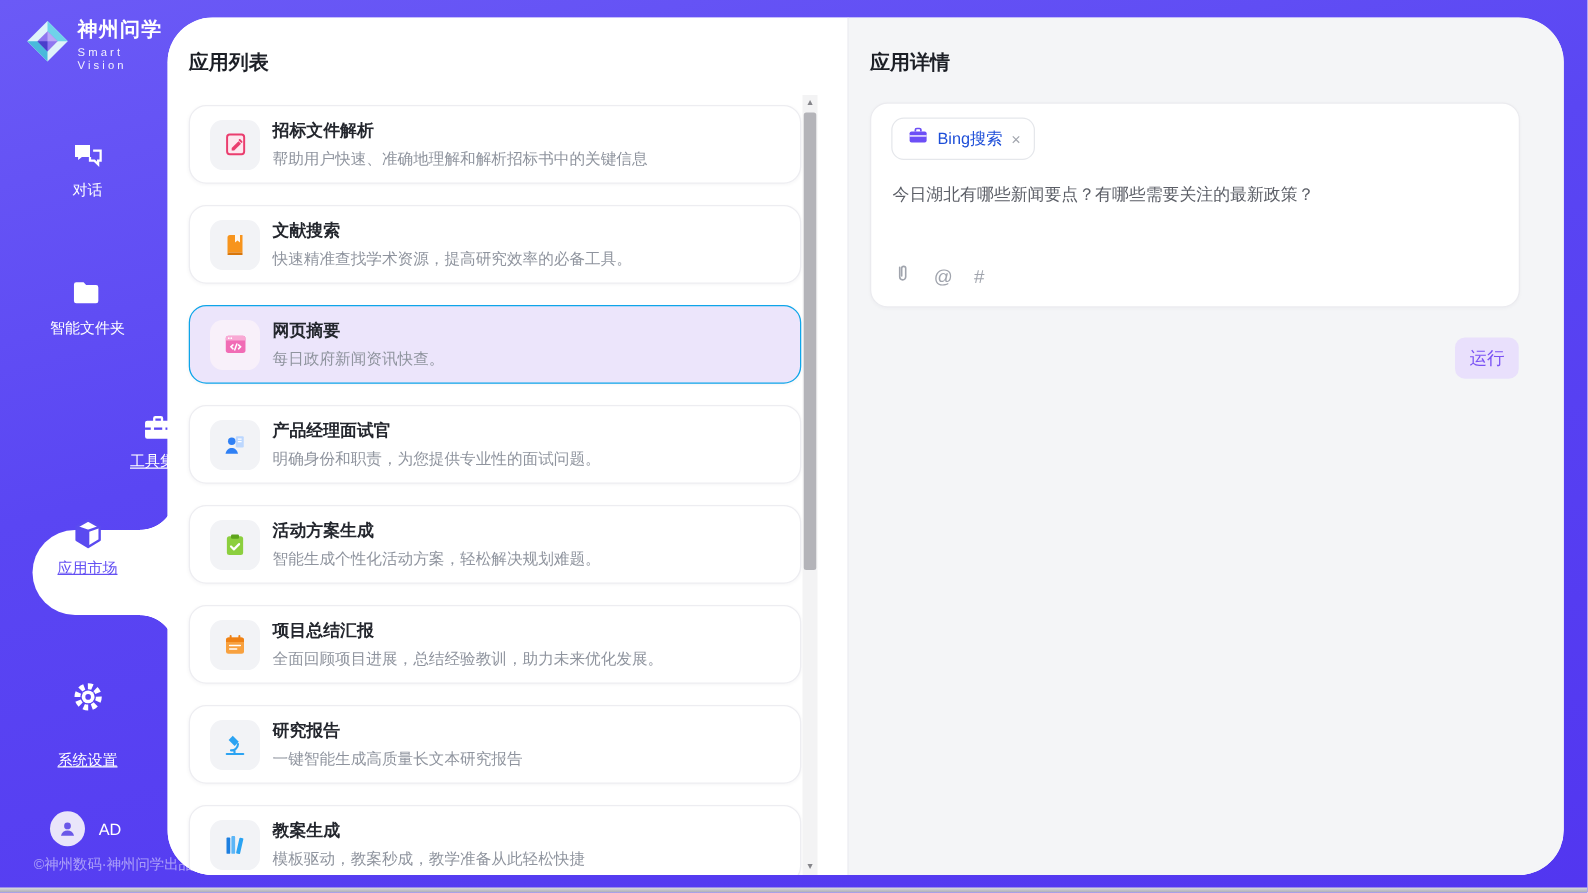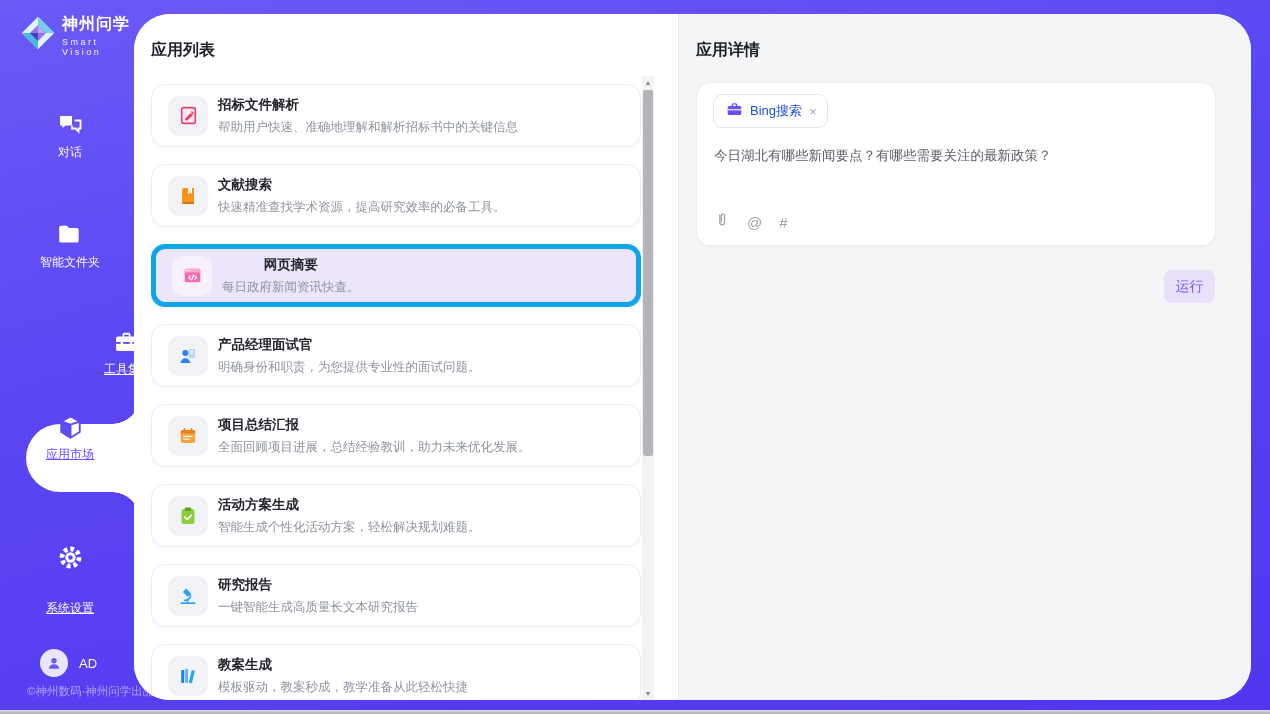--- a/index.html
+++ b/index.html
@@ -41,21 +41,21 @@
     background:#fff; border-radius:36px; overflow:hidden; display:flex; }
   .left-panel { width:545px; position:relative; background:#fff; border-right:1px solid #e8e8ee; }
   .right-panel { flex:1; position:relative; background:#f4f5f7; }
   .panel-title { position:absolute; left:17px; top:26px; font-size:16px; font-weight:bold; color:#1c1f26; }
 
   
   .app-list { position:absolute; left:17px; top:70px; width:490px; }
   .app-card { height:63px; margin-bottom:17px; background:#fff; border:1px solid #ededf1;
     border-radius:14px; display:flex; align-items:center; cursor:pointer;
     box-shadow:0 1px 3px rgba(25,25,60,.04); }
-  .app-card.selected { background:#ece5fb; border:5px solid #0ea5e9;text-align:center; }
+  .app-card.selected { background:#ece5fb; border:1px solid #0ea5e9; }
   .tile { width:40px; height:40px; border-radius:10px; background:#f2f3f6; margin:0 10px 0 16px;
     display:flex; align-items:center; justify-content:center; flex:none; }
   .app-card.selected .tile { background:#f8f0fa; }
   .app-card h3 { font-size:13.5px; color:#23262d; margin-bottom:5px; }
   .app-card p { font-size:12.5px; color:#8f949e; }
 
   
   .scrollbar { position:absolute; left:508px; top:62px; width:12px; height:624px; background:#f3f3f4; }
   .scroll-btn { position:absolute; left:0; width:12px; height:13px; font-size:7px; color:#85858a;
     display:flex; align-items:center; justify-content:center; cursor:pointer; }
@@ -231,43 +231,43 @@
         </span>
         <div>
           <h3>产品经理面试官</h3>
           <p>明确身份和职责，为您提供专业性的面试问题。</p>
         </div>
       </div>
 
       <div class="app-card">
         <span class="tile">
           <svg width="20" height="20" viewBox="0 0 20 20">
+            <rect x="3.5" y="3" width="13" height="15" rx="2" fill="#8ccf3e"></rect>
+            <rect x="6.8" y="1.6" width="6.4" height="3.4" rx="1" fill="#5ea41c"></rect>
+            <path d="M6.8 11.2l2.3 2.3 4.2-4.2" stroke="#fff" stroke-width="1.7" fill="none" stroke-linecap="round" stroke-linejoin="round"></path>
+          </svg>
+        </span>
+        <div>
+          <h3>活动方案生成</h3>
+          <p>智能生成个性化活动方案，轻松解决规划难题。</p>
+        </div>
+      </div>
+
+      <div class="app-card">
+        <span class="tile">
+          <svg width="20" height="20" viewBox="0 0 20 20">
             <rect x="2.8" y="4" width="14.4" height="13" rx="2" fill="#f8a13f"></rect>
             <path d="M2.8 6a2 2 0 0 1 2-2h10.4a2 2 0 0 1 2 2v1.5H2.8z" fill="#ef8114"></path>
             <path d="M6.5 2.8v2.3M13.5 2.8v2.3" stroke="#ef8114" stroke-width="1.6" stroke-linecap="round"></path>
             <path d="M5.8 10.4h8.4M5.8 13.2h5.5" stroke="#fff" stroke-width="1.3" stroke-linecap="round"></path>
           </svg>
         </span>
         <div>
           <h3>项目总结汇报</h3>
           <p>全面回顾项目进展，总结经验教训，助力未来优化发展。</p>
-        </div>
-      </div>
-
-      <div class="app-card">
-        <span class="tile">
-          <svg width="20" height="20" viewBox="0 0 20 20">
-            <rect x="3.5" y="3" width="13" height="15" rx="2" fill="#8ccf3e"></rect>
-            <rect x="6.8" y="1.6" width="6.4" height="3.4" rx="1" fill="#5ea41c"></rect>
-            <path d="M6.8 11.2l2.3 2.3 4.2-4.2" stroke="#fff" stroke-width="1.7" fill="none" stroke-linecap="round" stroke-linejoin="round"></path>
-          </svg>
-        </span>
-        <div>
-          <h3>活动方案生成</h3>
-          <p>智能生成个性化活动方案，轻松解决规划难题。</p>
         </div>
       </div>
 
       <div class="app-card">
         <span class="tile">
           <svg width="20" height="20" viewBox="0 0 20 20">
             <path d="M8.2 2.6l4.8 4.8-3.3 3.3-4.8-4.8z" fill="#2ba3f2"></path>
             <path d="M12.4 9.2a5.2 5.2 0 0 1-5.6 5.1M3.4 17.2h13.2M9.6 14.4v2.8" fill="none" stroke="#2ba3f2" stroke-width="1.7" stroke-linecap="round"></path>
           </svg>
         </span>

